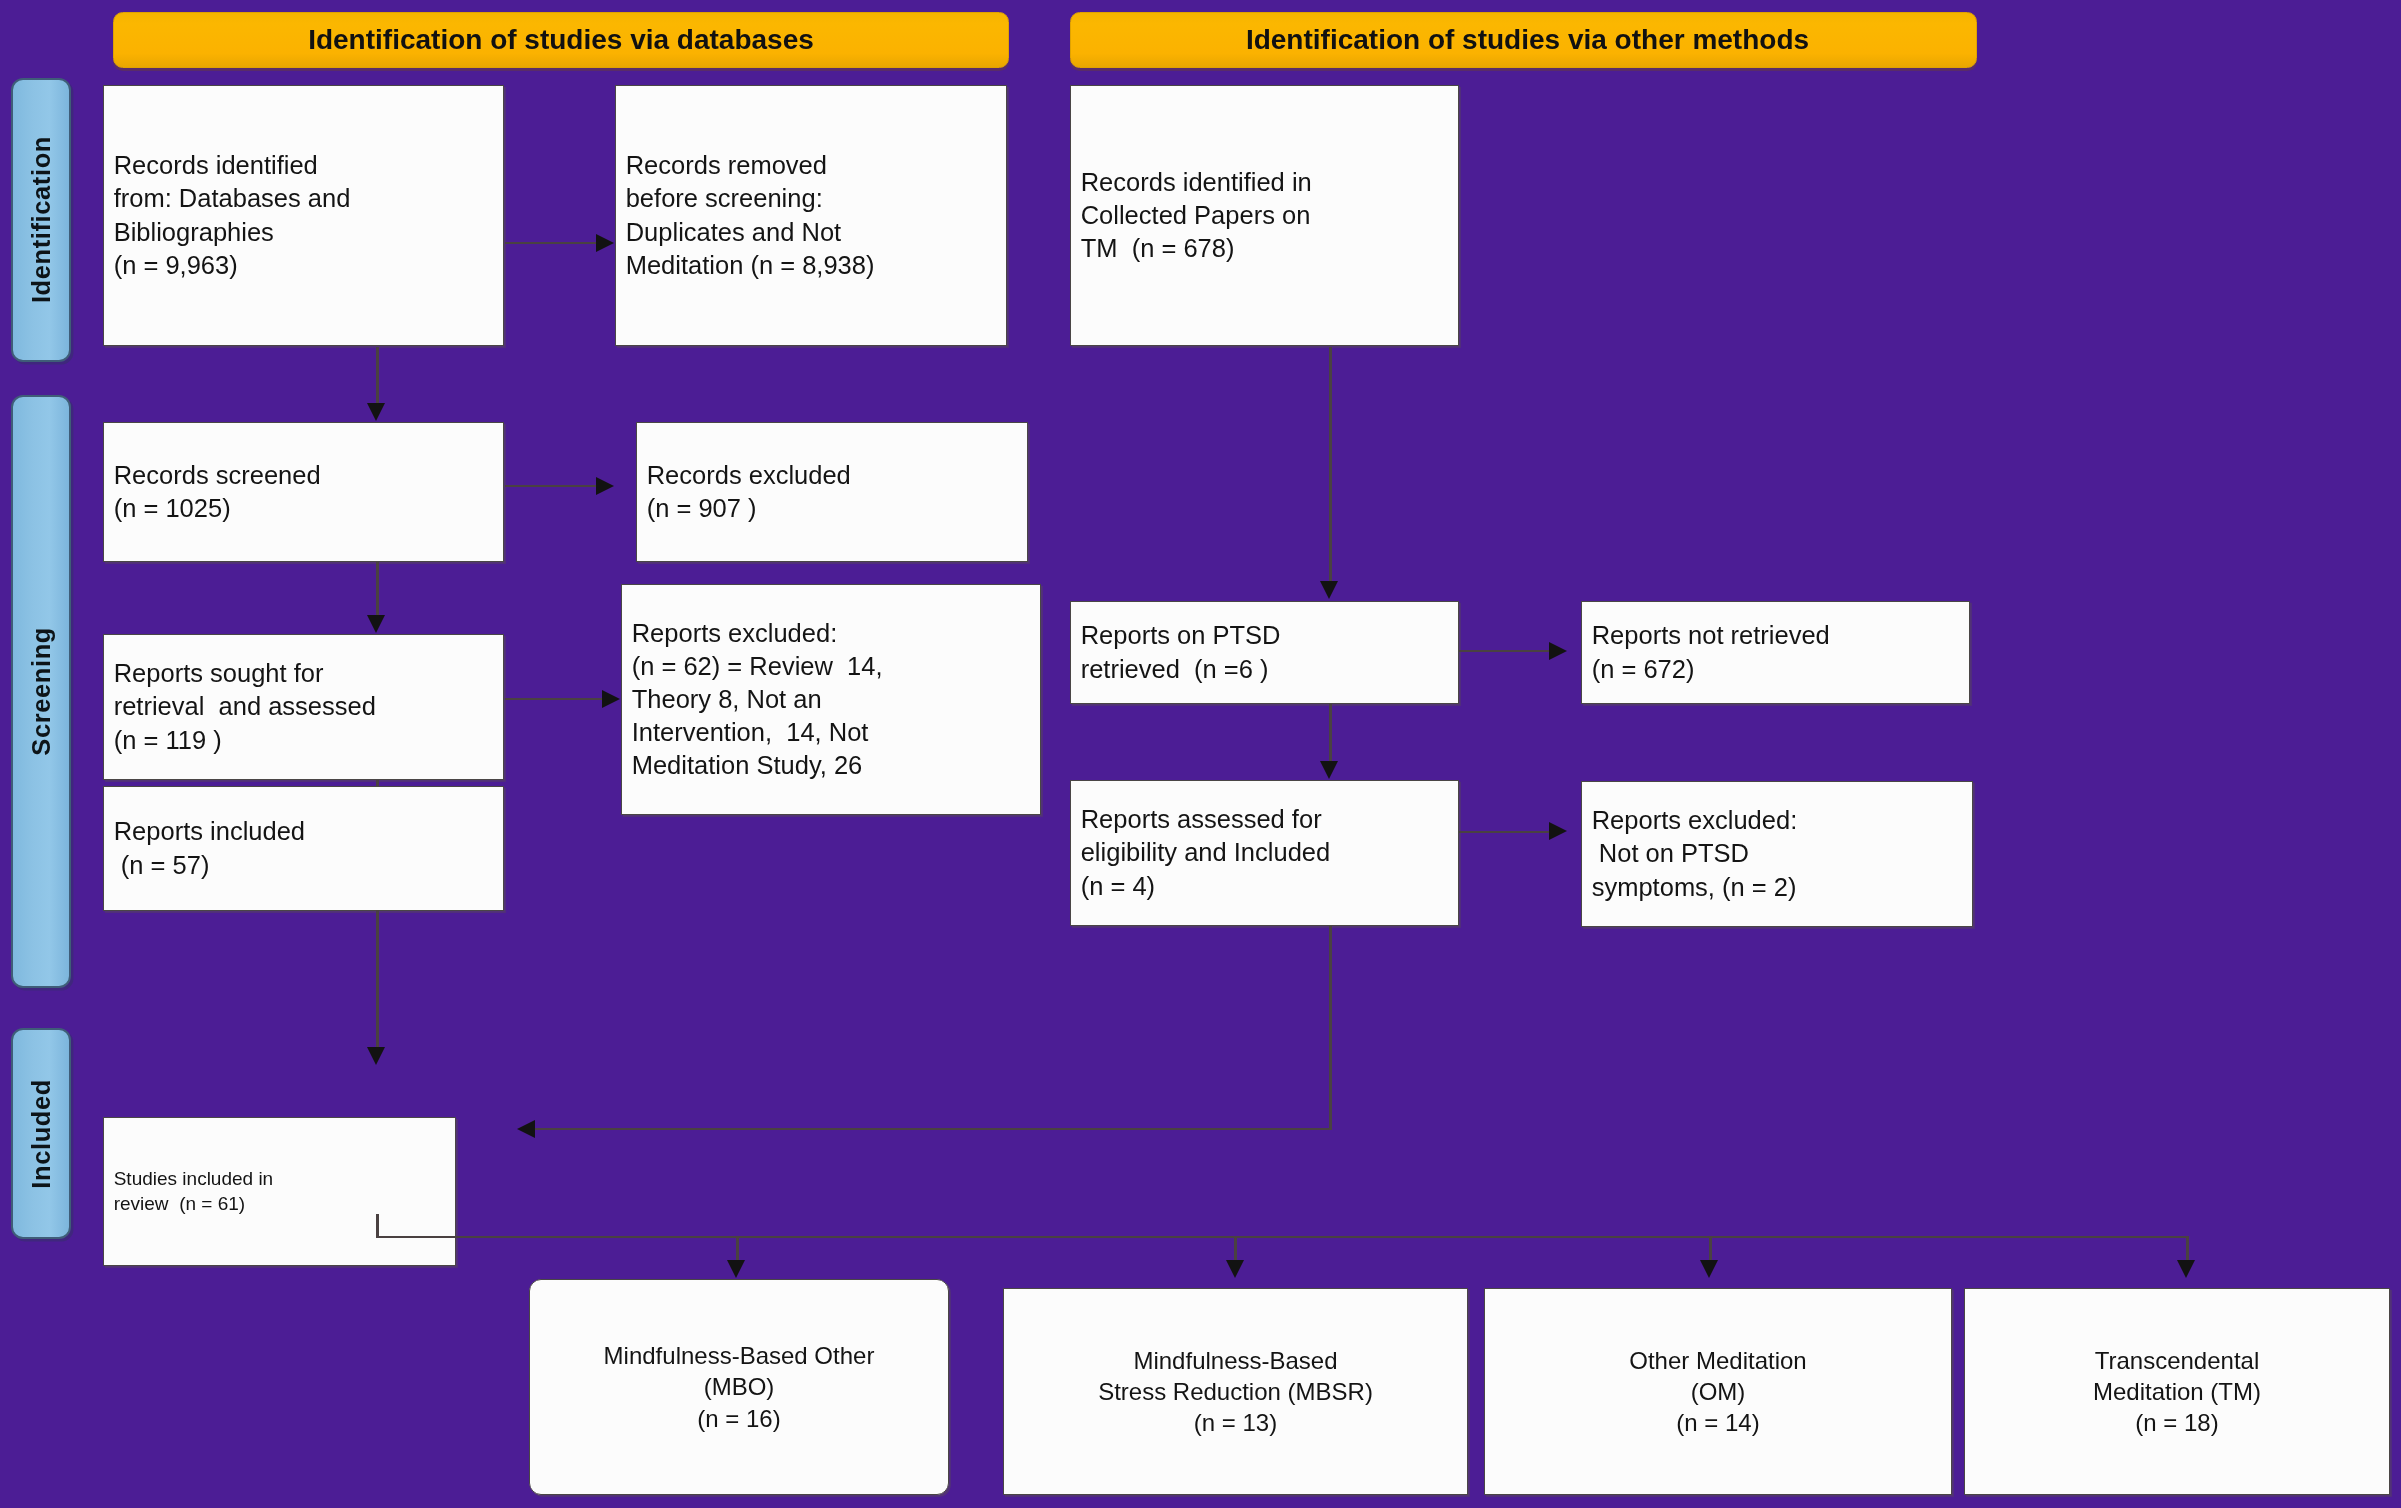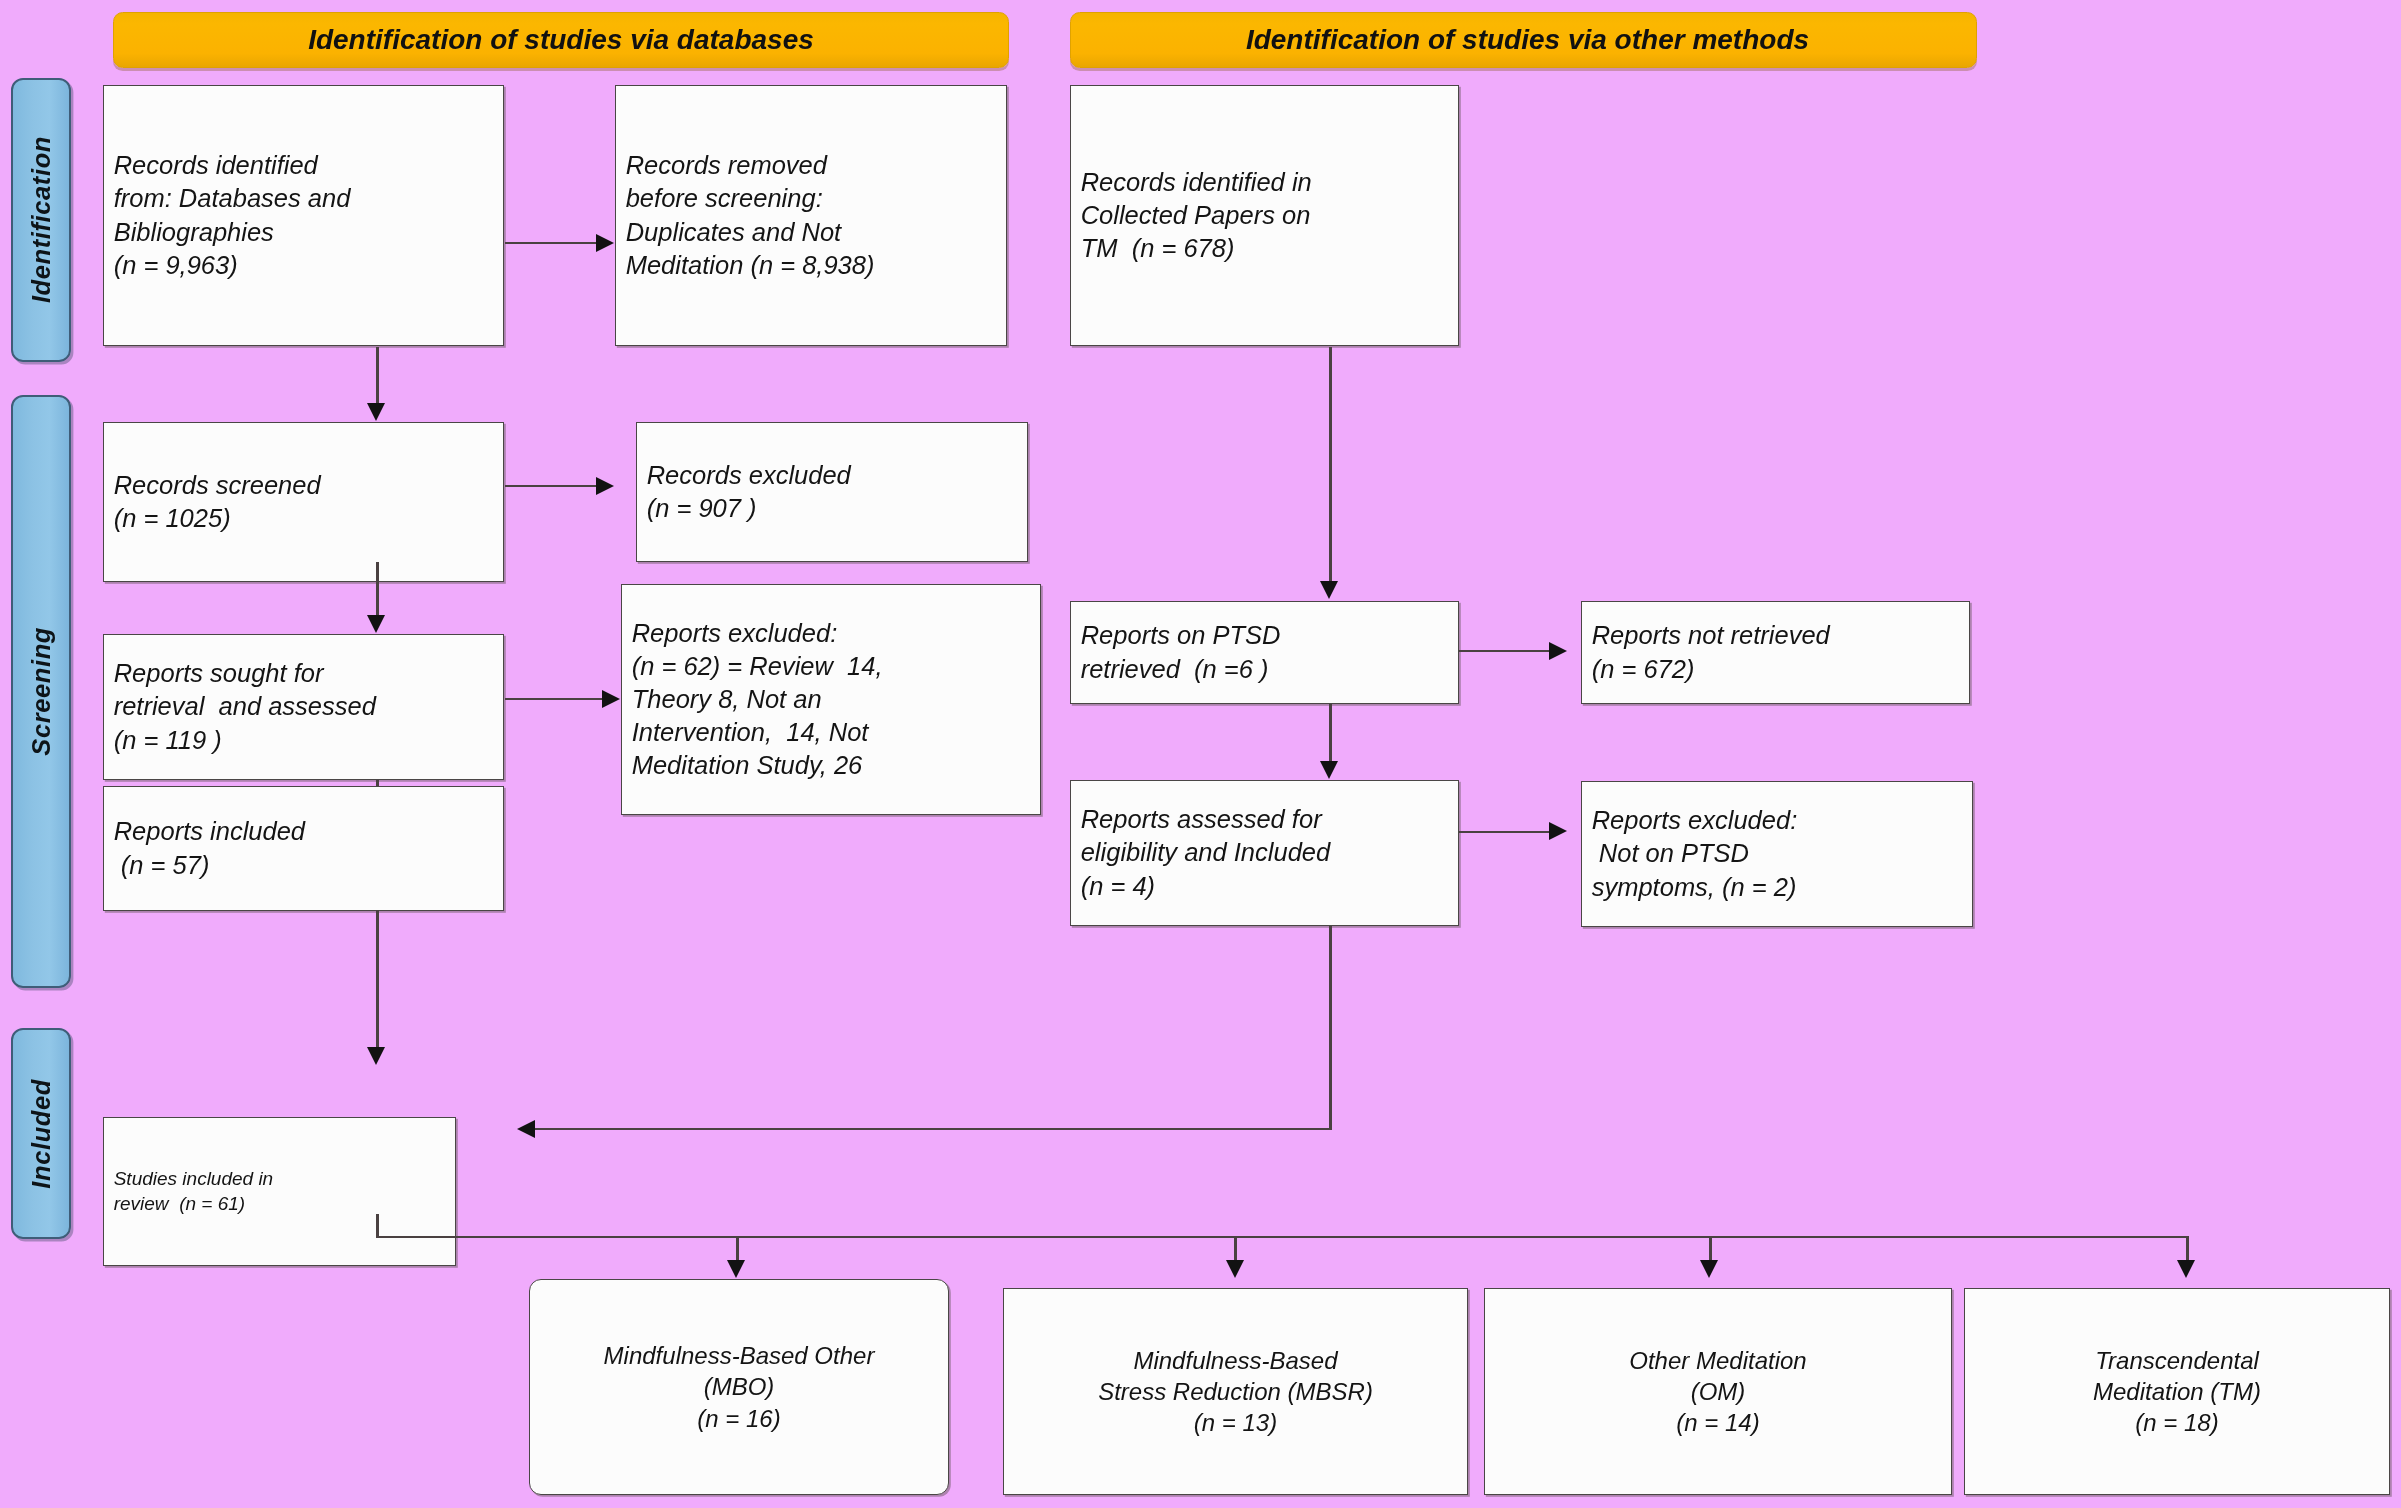--- a/index.html
+++ b/index.html
@@ -7,23 +7,22 @@
     padding: 0;
     background: #ffffff;
   }
   body {
     font-family: "Liberation Sans", sans-serif;
   }
   #stage {
     position: relative;
     width: 2401px;
     height: 1509px;
-    background: #f0abfc;
+    background: #4c1d95;
     overflow: hidden;
-    font-style: italic;
   }
 
   
   .hdr {
     position: absolute;
     background: linear-gradient(to bottom, #f5b400 0%, #fbb700 20%, #fbb200 75%, #e9a600 100%);
     border: 1.8px solid #e0a200;
     border-radius: 9.7px;
     box-shadow: 0 3px 0 rgba(120,80,0,0.30);
     display: flex;
@@ -145,21 +144,21 @@
 
   <div class="box left" style="left:1070px; top:85px; width:389px; height:261px; font-size:25.5px;">
     <span class="ln">Records identified in</span>
     <span class="ln">Collected Papers on</span>
     <span class="ln">TM  (n = 678)</span>
   </div>
 
   <div class="vline" style="left:376px; top:347px; width:3px; height:67px;"></div>
   <div class="arrow-down" style="left:367px; top:403px;"></div>
 
-  <div class="box left" style="left:103px; top:422px; width:401px; height:160px; font-size:25.5px;">
+  <div class="box left" style="left:103px; top:422px; width:401px; height:140px; font-size:25.5px;">
     <span class="ln">Records screened</span>
     <span class="ln">(n = 1025)</span>
   </div>
 
   <div class="box left" style="left:636px; top:422px; width:392px; height:140px; font-size:25.5px;">
     <span class="ln">Records excluded</span>
     <span class="ln">(n = 907 )</span>
   </div>
 
   <div class="hline" style="left:505px; top:485px; width:91px;"></div>

